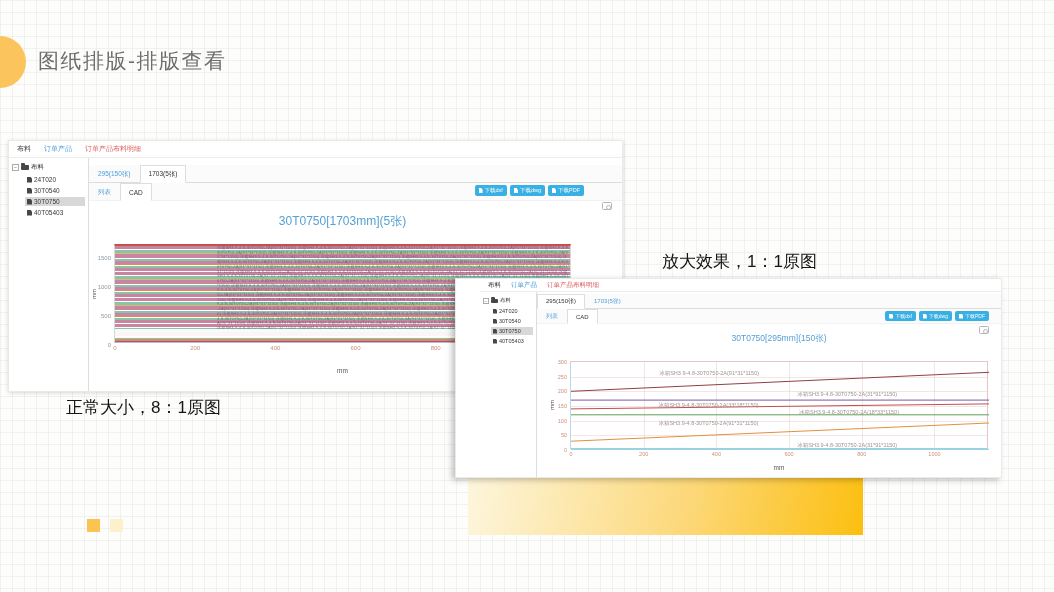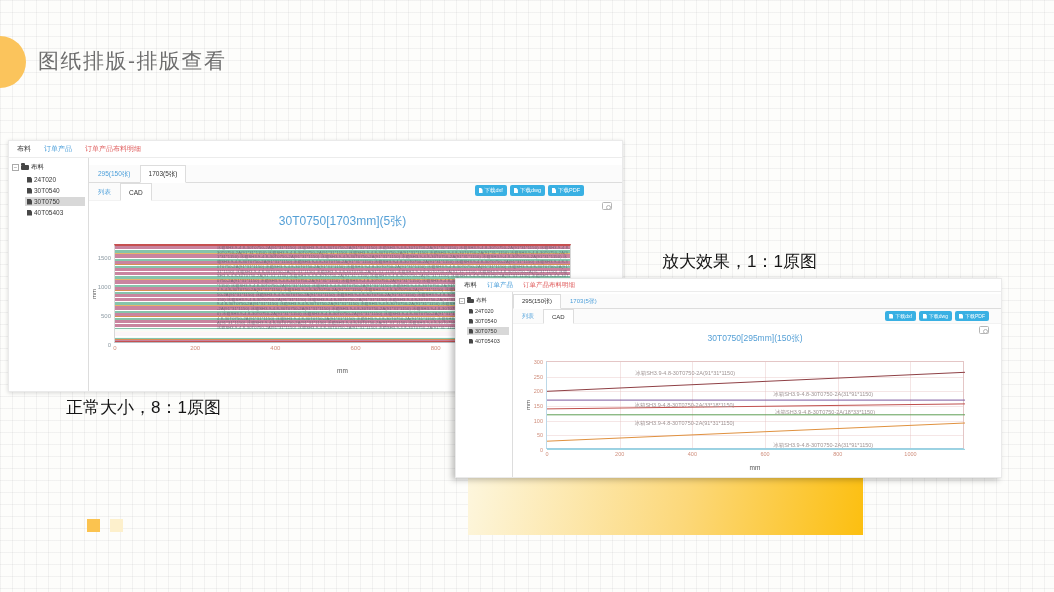--- a/index.html
+++ b/index.html
@@ -11,21 +11,21 @@
 .deco-circle{position:absolute;left:-26px;top:36px;width:52px;height:52px;border-radius:50%;background:#fbc45c;}
 .caption{position:absolute;font-size:17px;color:#151515;}
 #cap-left{left:66px;top:396px;}
 #cap-right{left:662px;top:250px;}
 .deco-sq{position:absolute;width:13px;height:13px;top:519px;}
 #sq1{left:87px;background:#fbc34f;}
 #sq2{left:110px;background:#fdf0cc;}
 .deco-bar{position:absolute;left:468px;top:478px;width:395px;height:57px;background:linear-gradient(100deg,#fdf6dd 0%,#fcd87a 55%,#fcbf10 100%);}
 .window{position:absolute;background:#fff;border:1px solid #eaeaea;}
 #win1{left:8px;top:140px;width:615px;height:252px;box-shadow:0 1px 4px rgba(0,0,0,.15);z-index:2;}
-#win2{left:455px;top:278px;width:547px;height:200px;box-shadow:-3px 2px 6px rgba(0,0,0,.25);z-index:3;}
+#win2{left:455px;top:278px;width:547px;height:200px;box-shadow:-3px 2px 6px rgba(0,0,0,.25);z-index:3;padding-left:24px;}
 .navbar{display:flex;align-items:center;gap:13px;padding-left:8px;border-bottom:1px solid #ececec;}
 #win1 .navbar{height:17px;font-size:7px;}
 #win2 .navbar{height:13px;font-size:6.5px;gap:10px;}
 .nav-tab.nav-0{color:#3c3c3c;}
 .nav-tab.nav-1{color:#4a9eda;}
 .nav-tab.nav-2{color:#e05f5f;}
 .win-body{display:flex;height:calc(100% - 17px);}
 #win2 .win-body{height:calc(100% - 13px);}
 .tree{border-right:1px solid #ddd;padding:5px 3px;color:#383838;flex-shrink:0;}
 #win1 .tree{width:80px;font-size:6.5px;}

